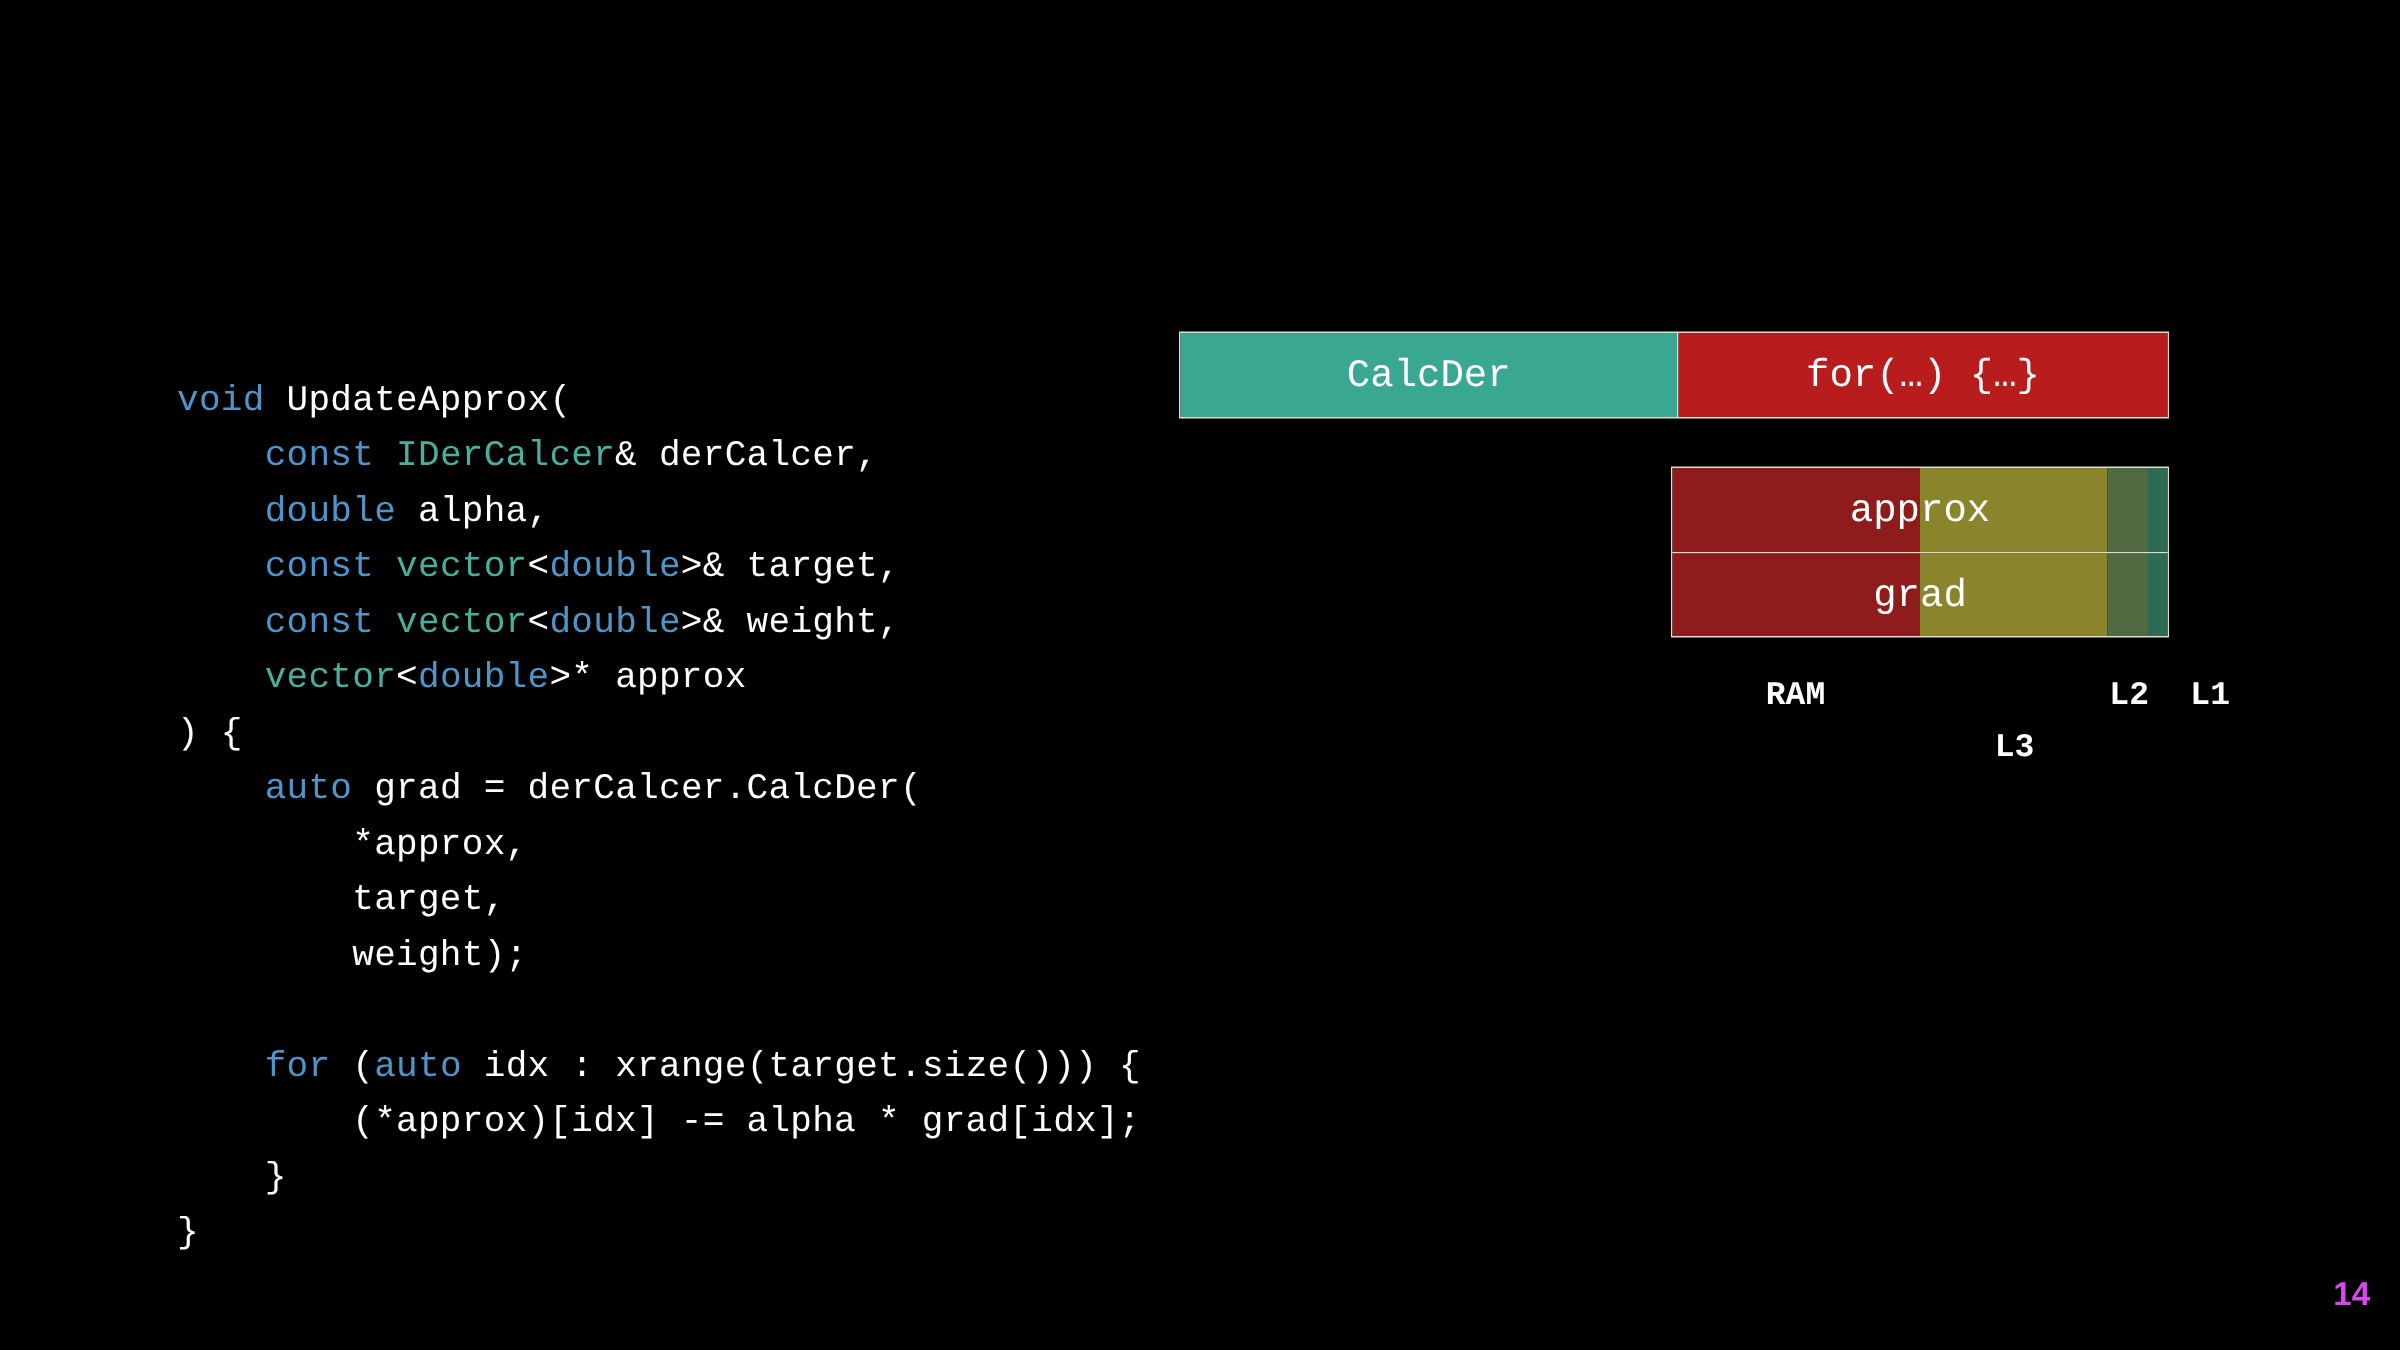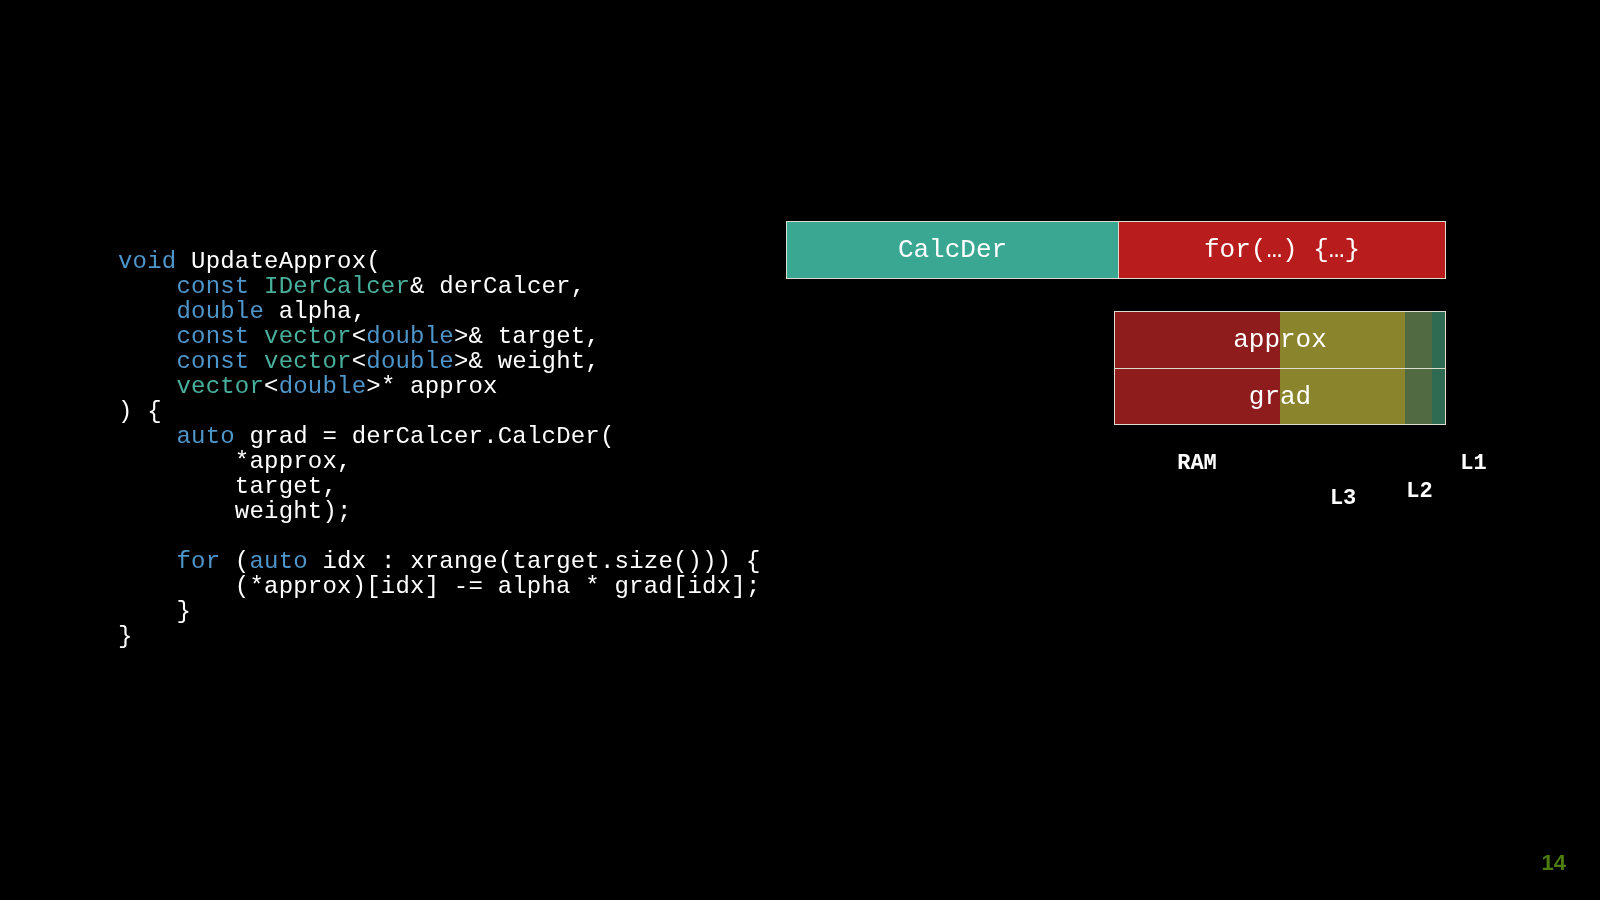--- a/index.html
+++ b/index.html
@@ -25,21 +25,21 @@
     font-size: 54px;
     font-weight: 400;
     color: #fff;
   }
   .code {
     position: absolute;
     left: 118px;
     top: 225px;
     font-family: "Consolas", "Menlo", "Courier New", monospace;
     font-size: 24px;
-    line-height: 25px;
+    line-height: 37px;
     white-space: pre;
     color: #fff;
     letter-spacing: 0.2px;
   }
   .kw   { color: #4e95c9; }   
   .fn   { color: #fff; }      
   .type { color: #49b09e; }   
   .inner{ color: #4e95c9; }
 
   
@@ -120,24 +120,24 @@
     width: 332px;
     height: 28px;
     font-size: 22px;
     font-weight: 600;
     color: #fff;
   }
   .axis span { position: absolute; top: 12px; transform: translateX(-50%); }
 
   .pagenum {
     position: absolute;
-    right: 34px;
+    right: 20px;
     bottom: 24px;
     font-size: 22px;
-    color: #4d7c0f;
+    color: #d946ef;
     font-weight: 600;
   }
 </style>
 </head>
 <body>
 
 <div class="slide">
 
 
   <pre class="code"><span class="kw">void</span><span> </span><span class="fn">UpdateApprox</span><span>(</span>
@@ -176,20 +176,20 @@
             <div class="seg seg-ram" style="left: 0%; width: 50%;"></div>
             <div class="seg seg-l3" style="left: 50%; width: 38%;"></div>
             <div class="seg seg-l2" style="left: 88%; width: 8%;"></div>
             <div class="seg seg-l1" style="left: 96%; width: 4%;"></div>
             <div class="mem-label">grad</div>
           </div>
         </div>
       <div class="axis">
         <span id="ax-ram" style="left: 25%;">RAM</span>
         <span id="ax-l3" style="left: 69%; margin-top: 35px;">L3</span>
-        <span id="ax-l2" style="left: 92%; margin-top: 28px;">L2</span>
+        <span id="ax-l2" style="left: 92%;">L2</span>
         <span id="ax-l1" style="left: 100%; transform: translateX(-90%); margin-left: 38px;">L1</span>
       </div>
     </div>
   </div>
 
   <div class="pagenum">14</div>
 </div>
 
 </body></html>

